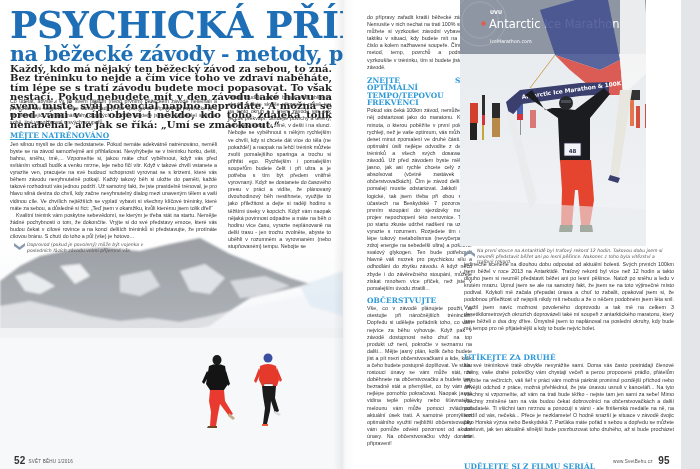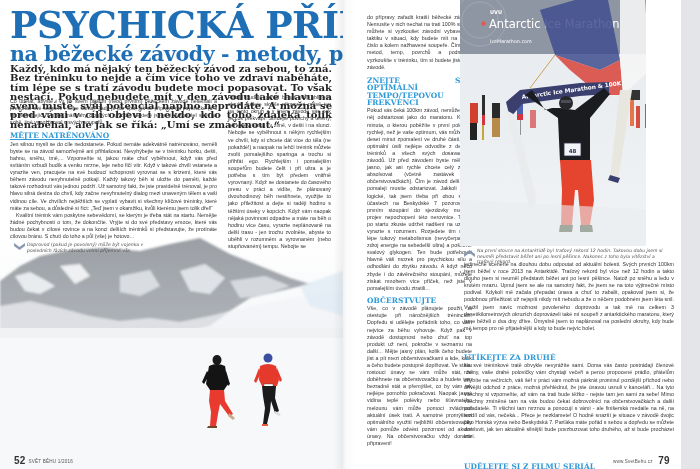--- a/index.html
+++ b/index.html
@@ -205,19 +205,19 @@
     <div class="col-wide body">
       <p>jedinečné scenérie na dlouhou dobu odpoutat od aktuální bolesti. Svých prvních 100km jsem běžel v roce 2013 na Antarktidě. Traťový rekord byl více než 12 hodin a takto dlouho jsem si neuměl představit běžet ani po lesní pěšince. Natož po sněhu a ledu v krutém mrazu. Upnul jsem se ale na samotný fakt, že jsem se na toto výjimečné místo podíval. Kdykoli mě začala přepadat únava a chuť to zabalit, opakoval jsem si, že podobnou příležitost už nejspíš nikdy mít nebudu a že o něčem podobném jsem léta snil. Využil jsem navíc možnost povoleného doprovodu a tak mě na celkem 3 desetikilometrových okruzích doprovázeli také mí soupeři z antarktického maratonu, který jsme běželi o dva dny dříve. Úmyslně jsem to naplánoval na poslední okruhy, kdy bude mé tempo pro ně přijatelnější a kdy to bude nejvíc bolet.</p>
       <div class="h" style="margin-top:22px;">Utíkejte za druhé</div>
       <p>Na své tréninkové tratě obvykle nevyrážíte sami. Doma vás často postrádají členové rodiny, vaše drahé polovičky vám chystají večeři a perou propocené prádlo, přátelům chybíte na večírcích, váš šéf v práci vám možná párkrát prominul pozdější příchod nebo dřívější odchod z práce, možná přehlédnul, že jste únavou usnuli v kanceláři... Na tyto všechny si vzpomeňte, až vám na trati bude těžko - nejste tam jen sami za sebe! Mimo všechny zmíněné tam na vás budou čekat dobrovolníci na občerstvovačkách a další pořadatelé. Ti všichni tam mrznou a ponocují s vámi - ale finišerská medaile na ně, na rozdíl od vás, nečeká... Přece je nezklamete! O hodně snazší je situace v závodě dvojic jako Horská výzva nebo Beskydská 7. Parťáka máte pořád s sebou a dopředu se můžete domluvit, jak ten aktuálně silnější bude povzbuzovat toho druhého, až si bude procházet krizí.</p>
       <div class="h" style="margin-top:23px;text-decoration:underline;">Udělejte si z filmu seriál</div>
       <p>Představa, že si po prvních 10km řeknete: „Už mi zbývá jen 90“, je dost drastická. V takové chvíli by se kolena podlomila téměř každému. Mnohem stravitelnější je rozdělit si celou trať na menší kousky. Na Antarktidě to byla občerstvovačka, která mne čekala každých 5km. Vždy jsem si představoval, co si na ní dám. Těšil jsem se, že</p>
     </div>
 
     <div class="folio" style="left:270px; top:455px;">
       <span>www.SvetBehu.cz</span>
-      <b style="margin-left:4px; margin-right:0;">79</b>
+      <b style="margin-left:4px; margin-right:0;">95</b>
     </div>
   </div>
 
   <div class="gutter"></div>
   <div class="edge-right"></div>
 </div>
 
 </body></html>

